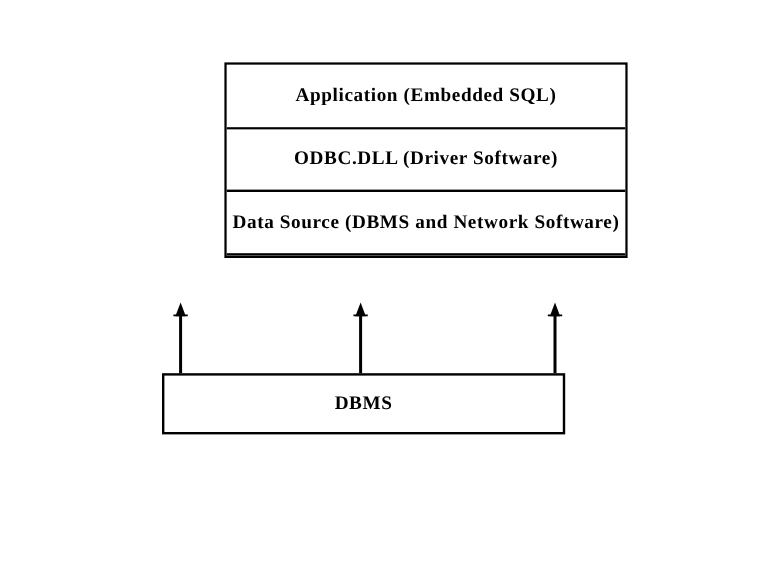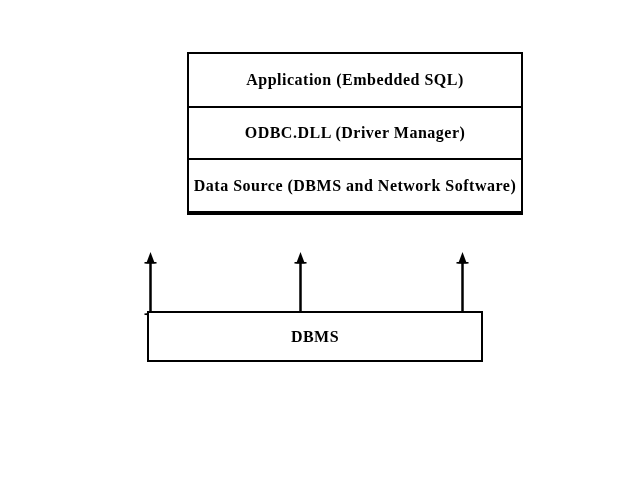--- a/index.html
+++ b/index.html
@@ -49,42 +49,42 @@
   }
   .connectors {
     position: absolute;
     left: 141px;
     top: 249px;
     width: 336px;
     height: 80px;
   }
   .dbms-box {
     position: absolute;
-    left: 147px;
+    left: 135px;
     top: 311px;
     width: 332px;
     height: 47px;
     border: 2px solid #000000;
     background: #ffffff;
     display: flex;
     align-items: center;
     justify-content: center;
   }
 </style>
 </head>
 <body>
 
 <div class="canvas">
 
   <div class="stack">
     <div class="layer">
       <span class="label">Application (Embedded SQL)</span>
     </div>
     <div class="layer">
-      <span class="label">ODBC.DLL (Driver Manager)</span>
+      <span class="label">ODBC.DLL (Driver Software)</span>
     </div>
     <div class="layer">
       <span class="label">Data Source (DBMS and Network Software)</span>
     </div>
   </div>
 
   <svg class="connectors" viewBox="0 0 336 80" xmlns="http://www.w3.org/2000/svg" aria-hidden="true">
 
     <g>
       <line x1="9.5" y1="13" x2="9.5" y2="66" stroke="#000000" stroke-width="2.5"></line>

